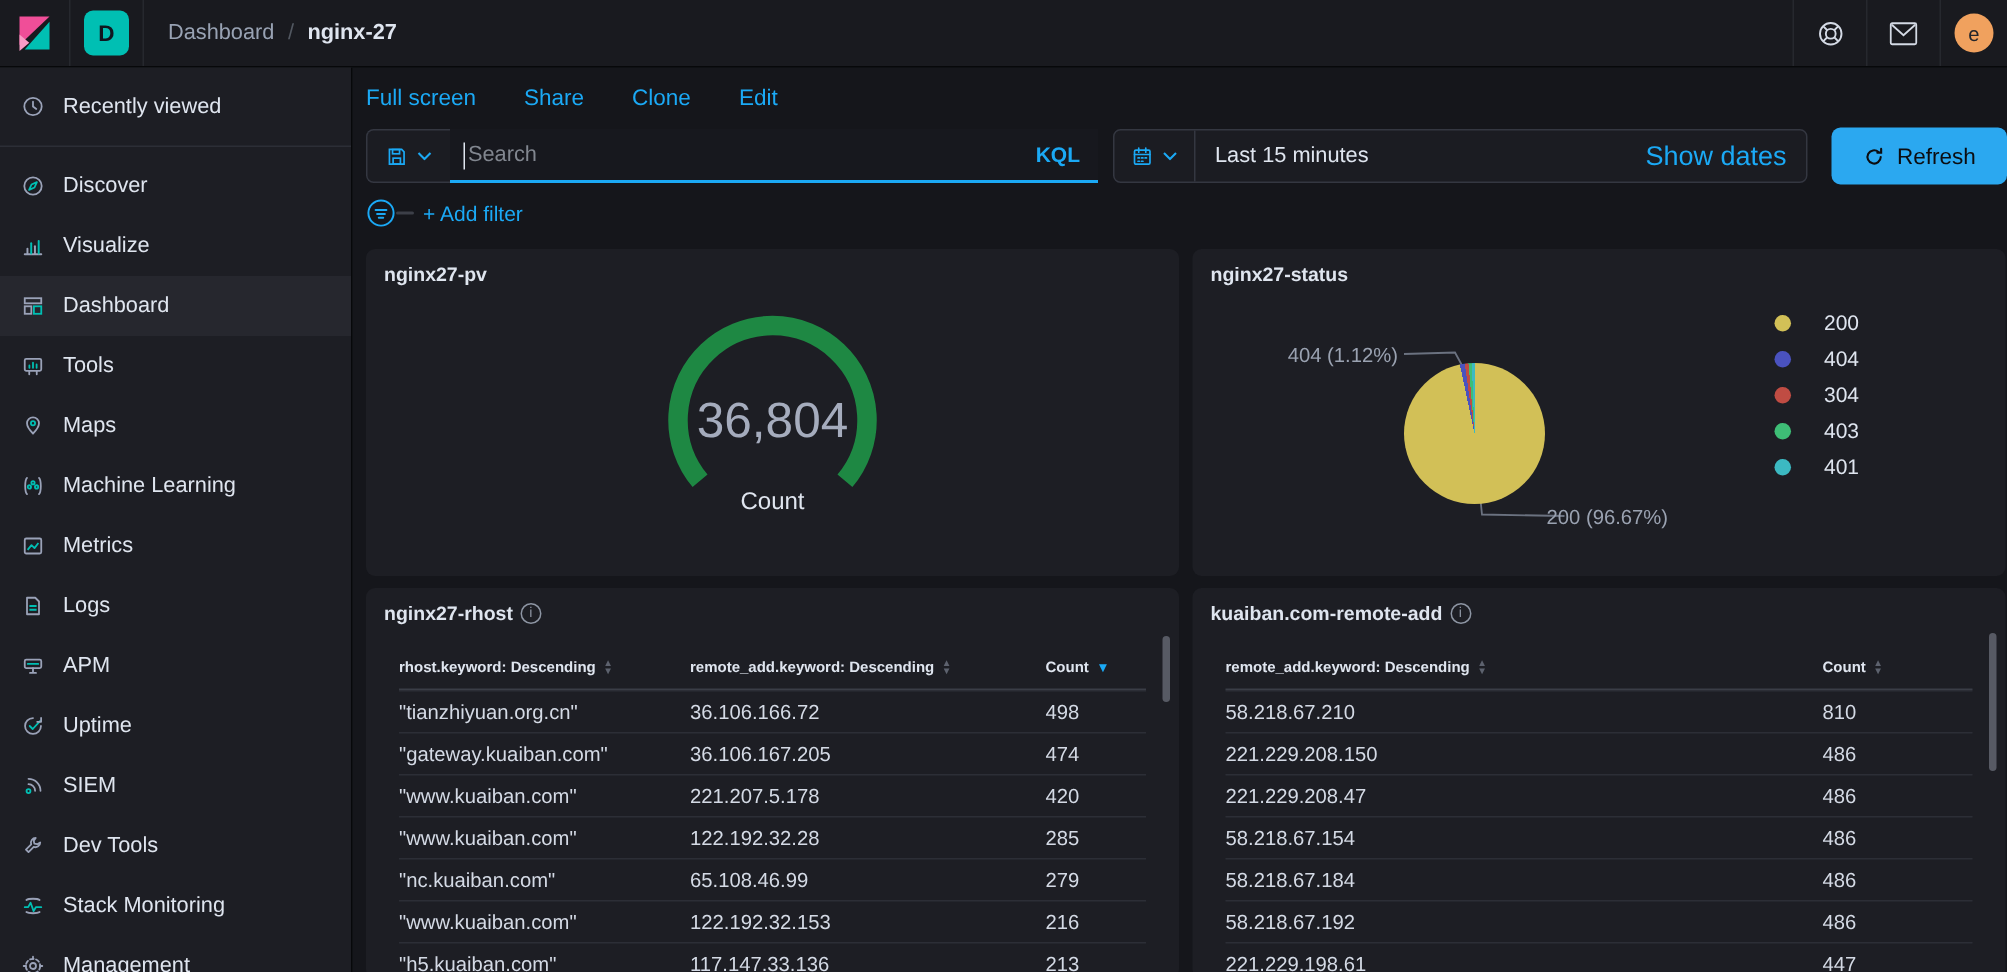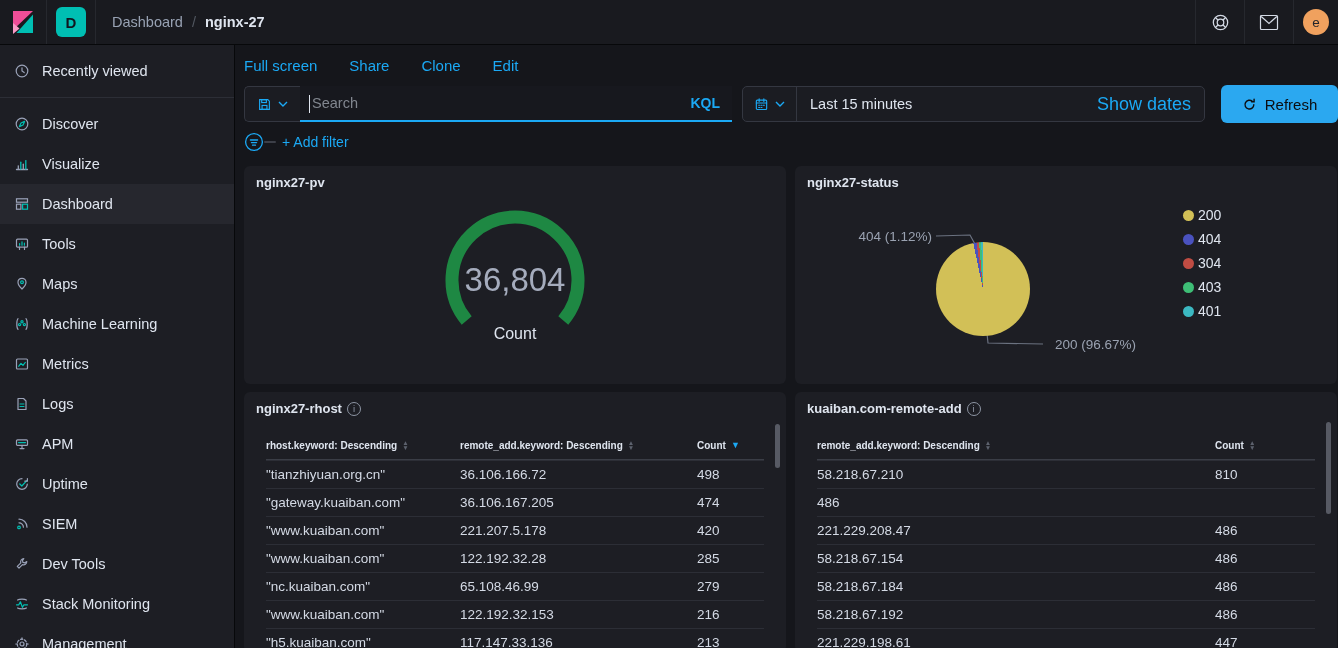--- a/index.html
+++ b/index.html
@@ -112,24 +112,24 @@
   
   .gauge-box { display:flex; justify-content:center; margin-top:2px; }
 
   
   .pie-body { position:absolute; inset:0; }
   .pie {
     position:absolute; left:141px; top:76px; width:94px; height:94px; border-radius:50%;
   }
   .callout { position:absolute; font-size:13.5px; color:#9aa2b1; white-space:nowrap; }
   .callout-404 { left:0; top:63px; width:137px; text-align:right; }
-  .callout-200 { left:260px; top:171px; }
+  .callout-200 { left:236px; top:171px; }
   .callout-svg { position:absolute; inset:0; pointer-events:none; }
   .legend { position:absolute; left:388px; top:41px; }
-  .legend-item { display:flex; align-items:center; gap:4px; height:16px; margin-bottom:8px; cursor:pointer; font-size:14px; color:#dfe5ef; }
+  .legend-item { display:flex; align-items:center; gap:22px; height:16px; margin-bottom:8px; cursor:pointer; font-size:14px; color:#dfe5ef; }
   .legend-dot { width:11px; height:11px; border-radius:50%; flex:none; }
 
   
   .tbl { margin:13px 22px 0; font-size:13.5px; }
   .trow { display:grid; align-items:center; height:28px; border-top:1px solid #2c2e36; }
   .trow.head { border-top:none; border-bottom:1px solid #3a3d46; color:#dfe5ef; font-weight:bold; font-size:10px; height:29px; }
   .cols-3 { grid-template-columns:194px 237px 1fr; }
   .cols-2 { grid-template-columns:398px 1fr; }
   .th { display:flex; align-items:center; gap:5px; cursor:pointer; }
   .sort-both { display:inline-flex; flex-direction:column; line-height:5px; font-size:6.5px; color:#5d626e; }
@@ -533,20 +533,21 @@
             <span class="th">
               <span>Count</span>
               <span class="sort-both"></span>
             </span>
           </div>
           <div class="trow cols-2">
             <span>58.218.67.210</span>
             <span>810</span>
           </div>
           <div class="trow cols-2">
+            <span>221.229.208.150</span>
             <span>486</span>
           </div>
           <div class="trow cols-2">
             <span>221.229.208.47</span>
             <span>486</span>
           </div>
           <div class="trow cols-2">
             <span>58.218.67.154</span>
             <span>486</span>
           </div>

